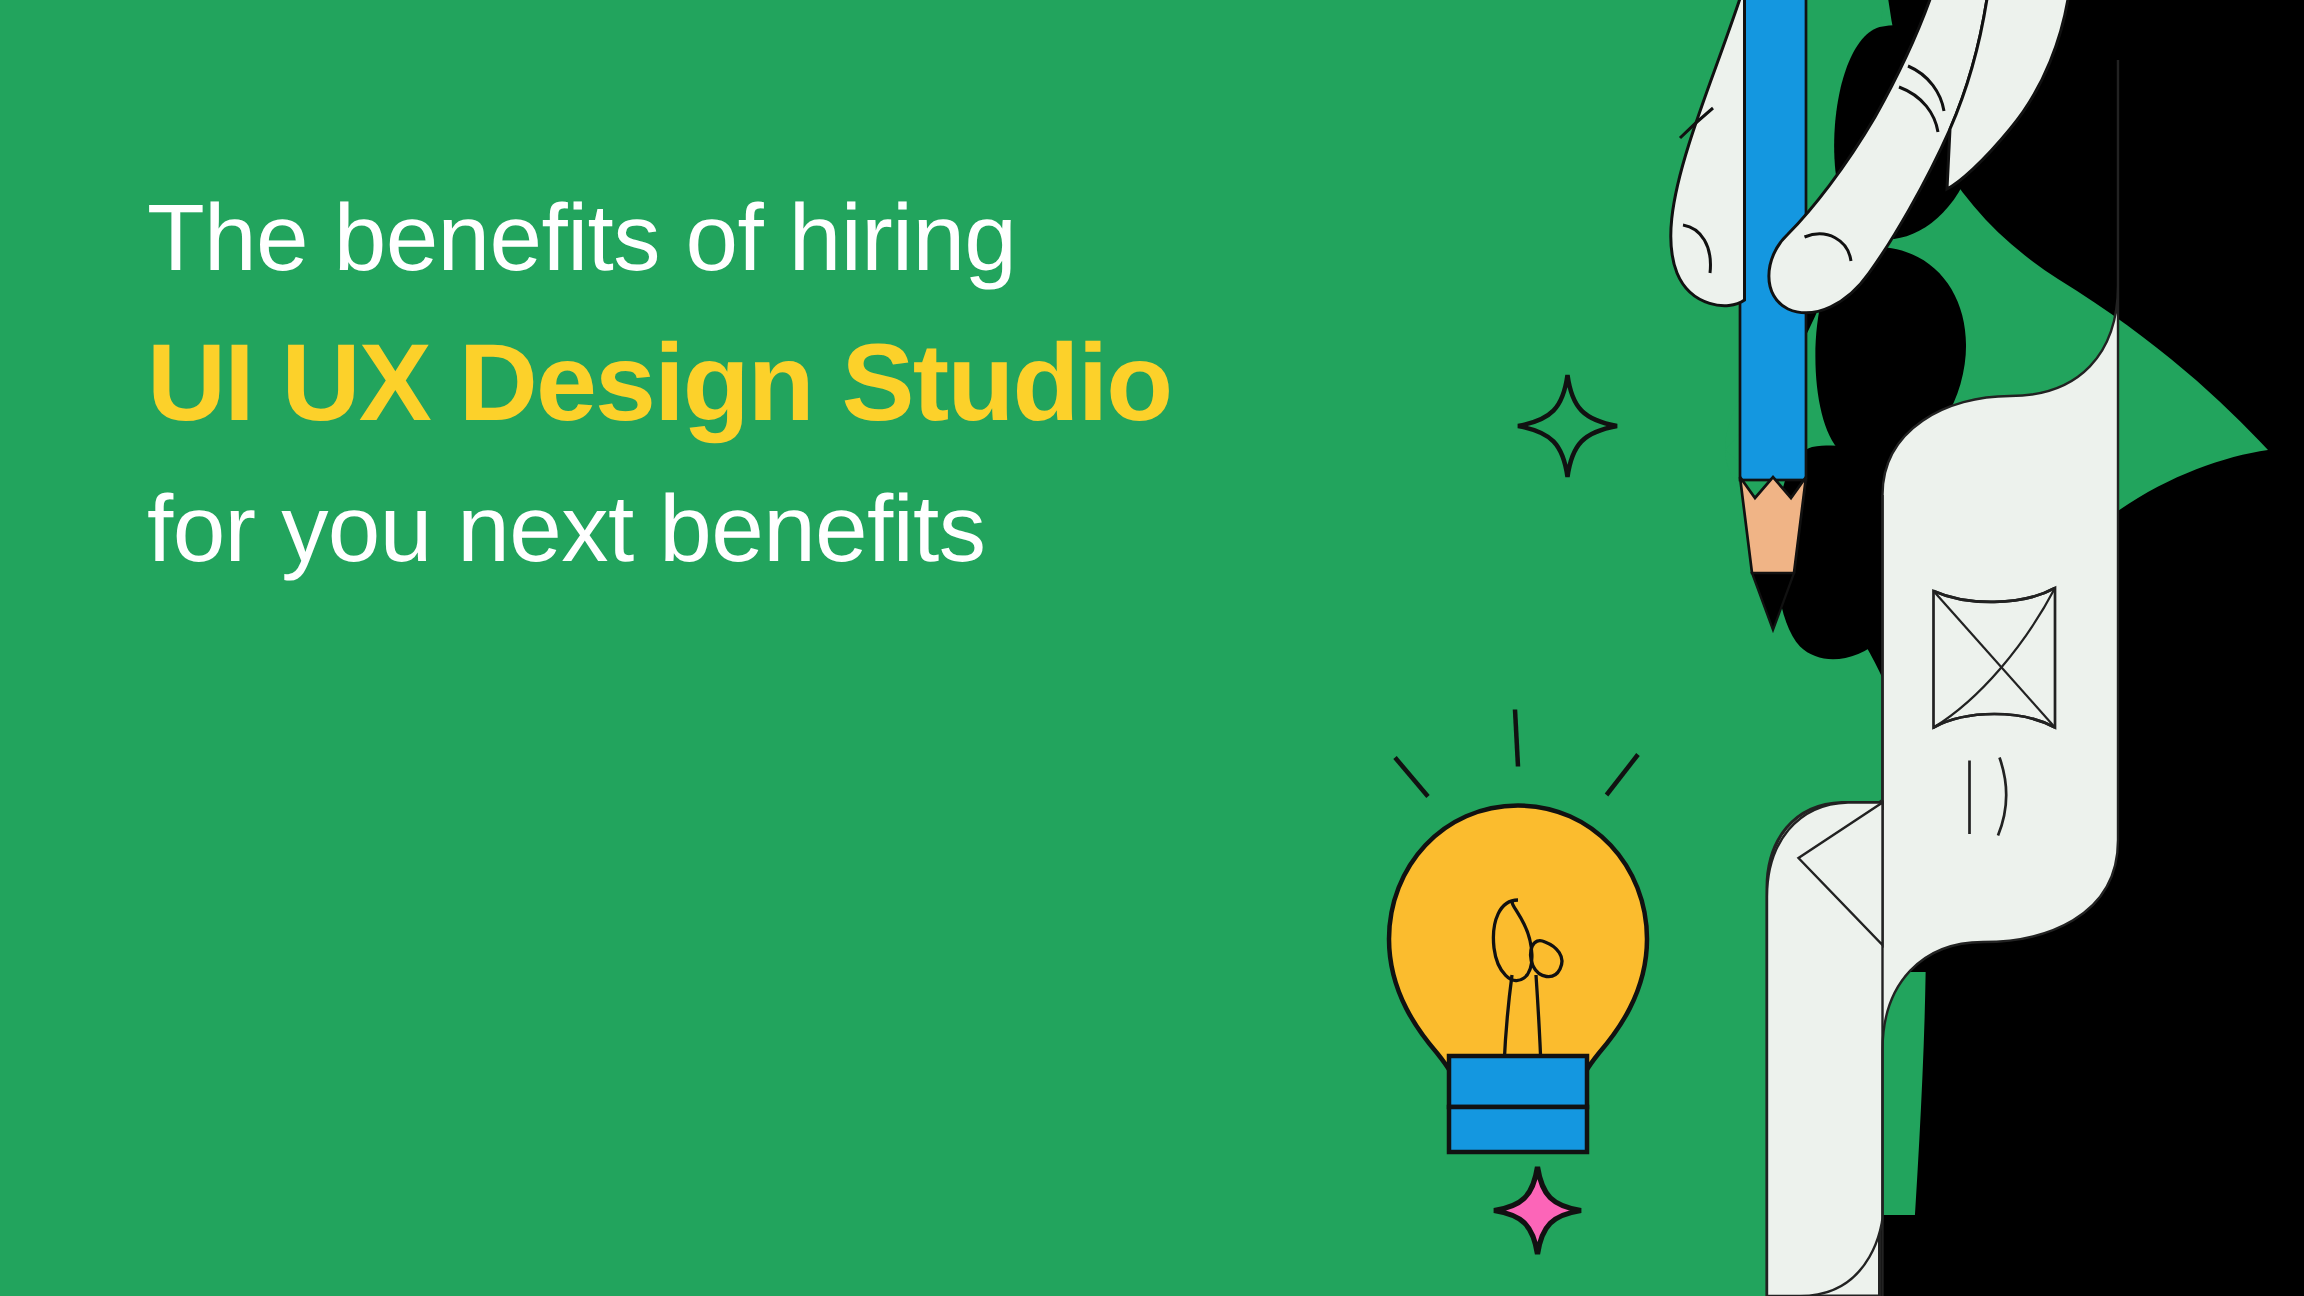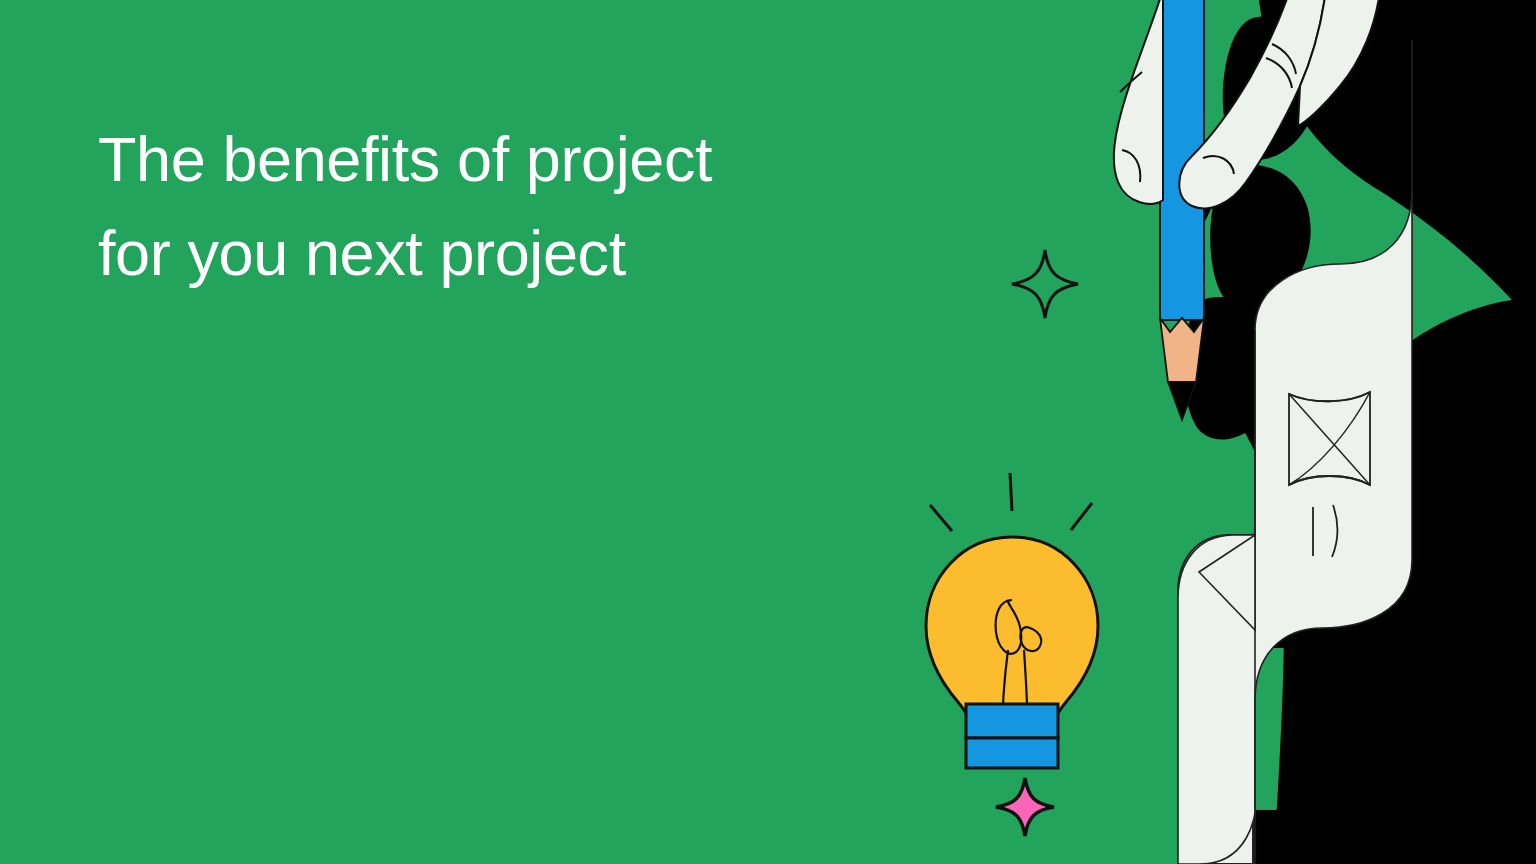--- a/index.html
+++ b/index.html
@@ -279,17 +279,18 @@
 
     <path d="M1025,778
              C1028,797 1035,804 1054,807
              C1035,810 1028,817 1025,836
              C1022,817 1015,810 996,807
              C1015,804 1022,797 1025,778 Z" fill="#FC65B8" stroke="#111111" stroke-width="3.5"></path>
 
   </svg>
 
   <div id="headline">
-    <span class="line">The benefits of project</span>
-    <span class="line">for you next project</span>
+    <span class="line">The benefits of hiring</span>
+    <span class="line accent">UI UX Design Studio</span>
+    <span class="line">for you next benefits</span>
   </div>
 
 </div>
 
 </body></html>

